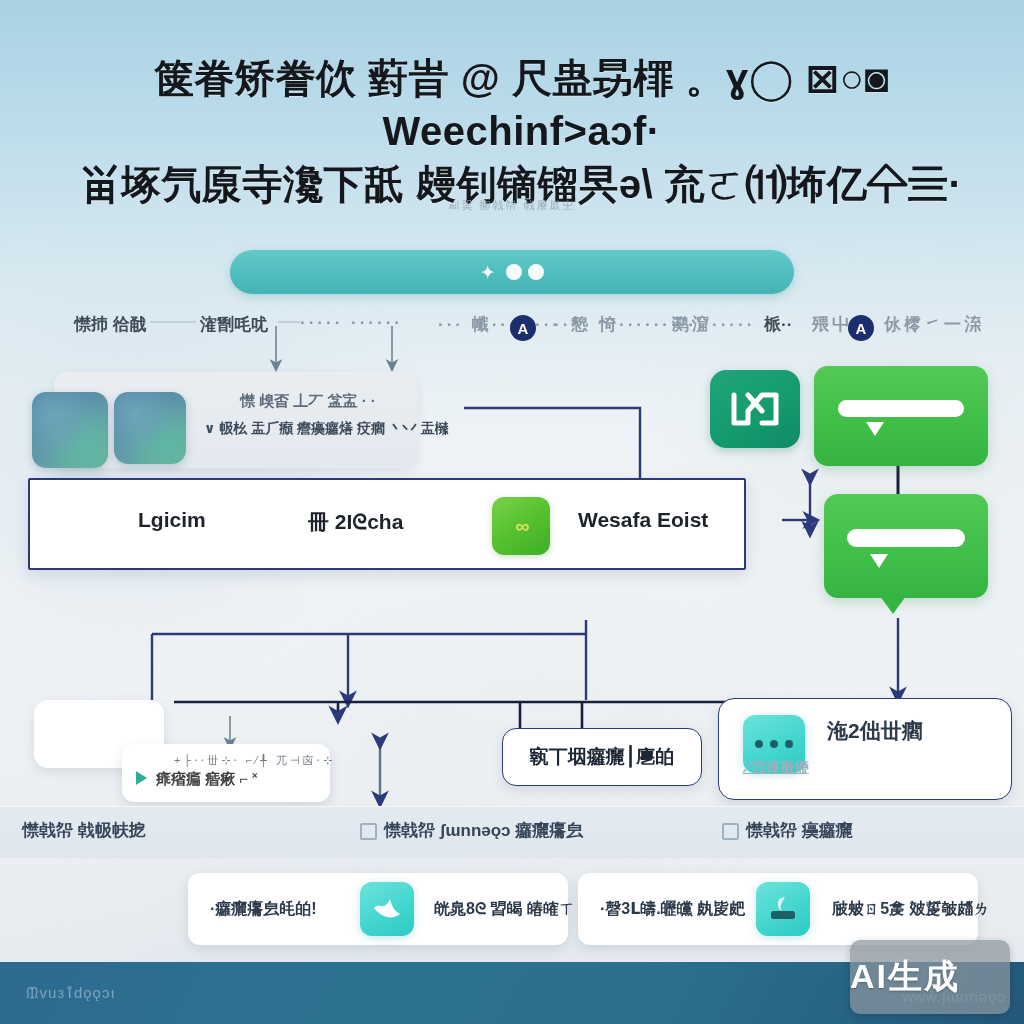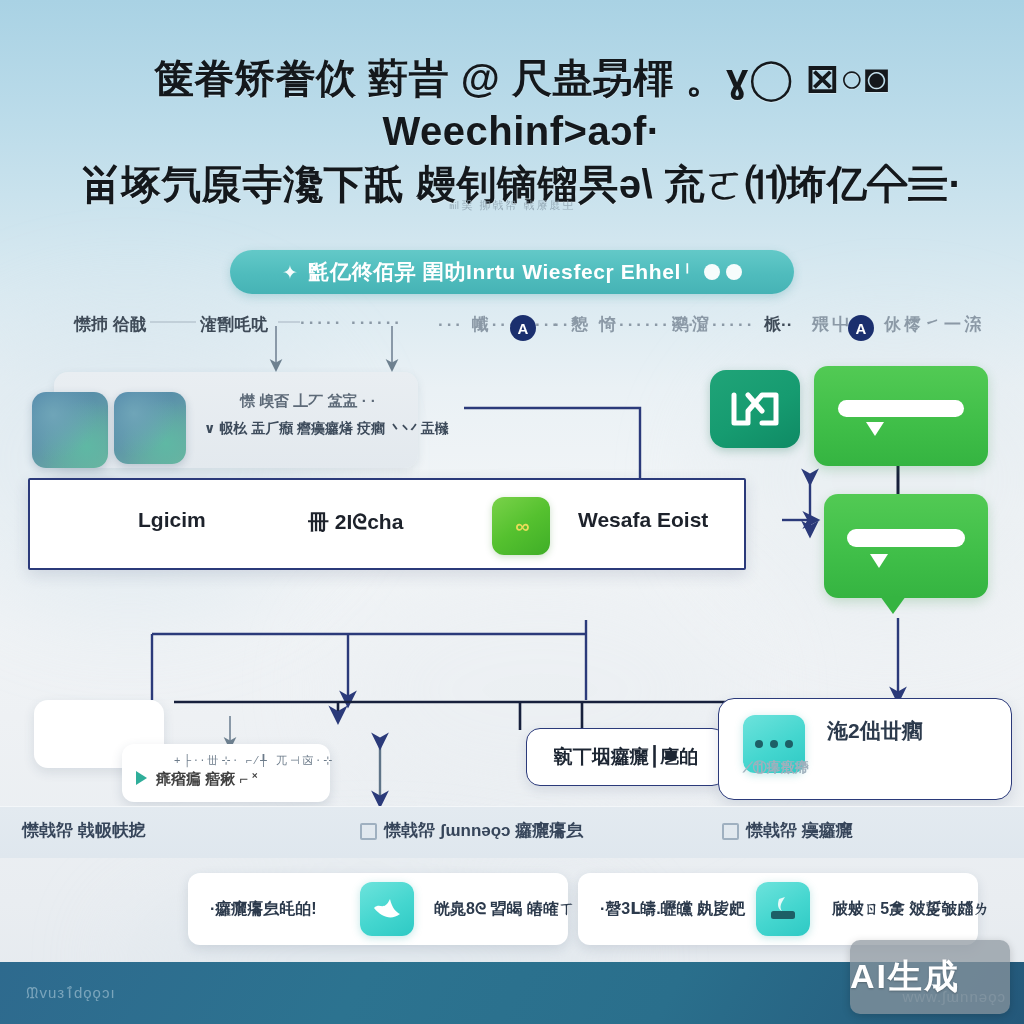--- a/index.html
+++ b/index.html
@@ -136,32 +136,31 @@
   }
   .tipCard .dots{position:absolute;left:52px;top:9px;font-size:11px;color:#6c7b8a;letter-spacing:3px;white-space:nowrap;}
   .tipCard .play{position:absolute;left:14px;top:27px;width:0;height:0;border-top:7px solid transparent;border-bottom:7px solid transparent;border-left:11px solid #2fae9a;}
   .tipCard .ttxt{position:absolute;left:34px;top:26px;font-size:15px;font-weight:700;color:#404040;white-space:nowrap;}
 
   .pillCard{
     position:absolute;left:502px;top:728px;width:198px;height:56px;border-radius:14px;
     background:#ffffff;border:1.5px solid #2b3a7a;
     display:flex;align-items:center;justify-content:center;
     box-shadow:0 4px 12px rgba(40,60,100,.12);
-    margin-left:24px;
   }
   .pillCard .ptxt{font-size:19px;font-weight:700;color:#1d2633;white-space:nowrap;}
 
   .rightCard{
     position:absolute;left:718px;top:698px;width:292px;height:100px;border-radius:16px;
     background:#ffffff;border:1.5px solid #2b3a7a;
     box-shadow:0 5px 14px rgba(40,60,100,.13);
     text-align:center;
   }
   .rightCard .rtxt{position:absolute;left:108px;top:18px;font-size:21px;font-weight:700;color:#2c3a4c;white-space:nowrap;}
-  .rightCard .rsub{position:absolute;left:24px;top:60px;font-size:14px;font-weight:700;color:#9fb0bd;white-space:nowrap;}
+  .rightCard .rsub{position:absolute;left:24px;top:60px;font-size:14px;font-weight:700;color:#9fb0bd;white-space:nowrap;text-decoration:underline;}
 
   
   .band{
     position:absolute;left:0;right:0;top:806px;height:52px;
     background:linear-gradient(180deg,#e3eaf0 0%,#dfe7ee 100%);
     box-shadow:inset 0 1px 0 rgba(255,255,255,.6);
   }
   .band .sec{position:absolute;top:13px;font-size:17px;font-weight:700;color:#36455a;white-space:nowrap;}
   .band .sq{position:absolute;top:17px;width:13px;height:13px;border:2px solid #9fb0c0;border-radius:2px;}
 
@@ -206,21 +205,20 @@
   <div class="blob b4"></div>
 
   <div class="headline">
     <span>箧眷矫誊佽 薱旹 @ 尺蛊昮檌 。ɣ◯ ⊠○◙ Weechinf&gt;aɔf·</span>
     <span class="l2">畄㙇氕厡寺瀺下䑛 㿸钊镝镏昗ə\ 㐬ㄛ⑾㘵亿㐃亖·</span>
   </div>
   <div class="subhead">㏕㠬 㧕㦸㠾 㦸㞠㞡㞢</div>
 
   <div class="pill">
     <span class="spark">✦</span>
-    <span>㲯亿㣠佰异 圉㫑Inrtu Wiesfecɼ Ehhelᛌ</span>
     <span class="dots">
         <i></i>
         <i></i>
       </span>
   </div>
 
   <div class="labelrow">
     <span class="lbl" style="left:74px">㦗㧊 㣛㦷</span>
     <span class="lbl" style="left:200px">㴶㔆㕰㕱</span>
     <span class="lbl dim" style="left:300px">·····  ······</span>

